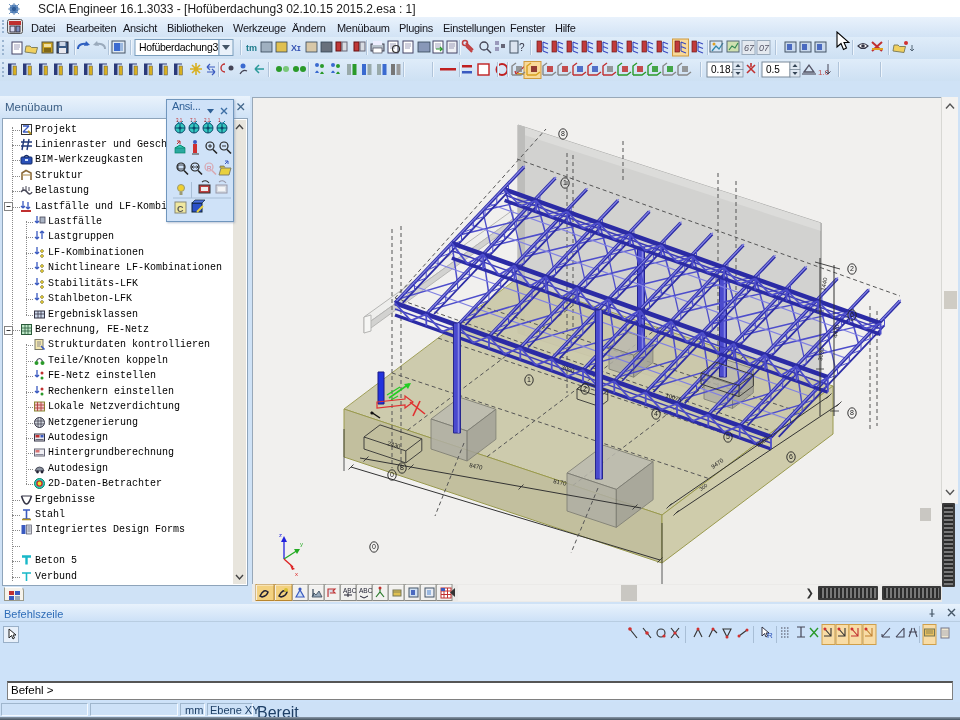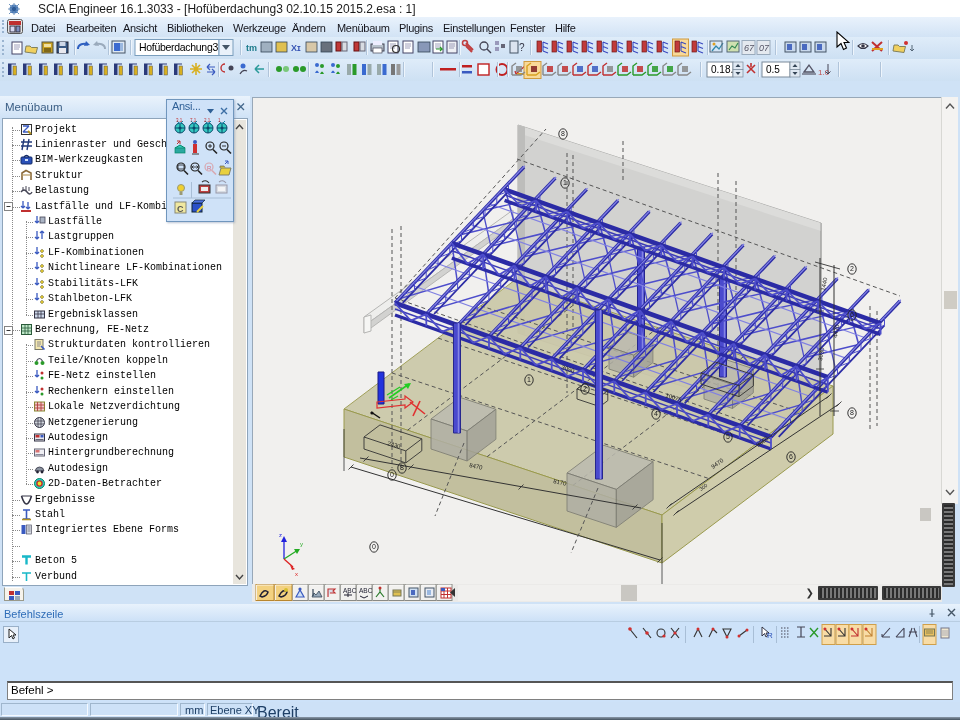--- a/index.html
+++ b/index.html
@@ -620,21 +620,21 @@
 </div>
 <div class="abs" style="left:9px;top:411.4px;width:8px;border-top:1px dotted #8a8a8a"></div>
 <div class="trow" style="left:0;top:403.4px;width:230px">
 <span style="position:absolute;left:17px;top:0">
         <svg width="13" height="13" style="position:absolute;left:0;top:1px">
           <rect x="1.5" y="2" width="4" height="9" fill="#3a5ac0"></rect>
           <rect x="6.5" y="2" width="5" height="9" fill="#d8dce4" stroke="#556" stroke-width="0.7"></rect>
           <path d="M7.5 4 h3 M7.5 6 h3 M7.5 8 h3" stroke="#667" stroke-width="0.7"></path>
         </svg>
       </span>
-<span style="position:absolute;left:32px;top:0">Integriertes Ebene Forms</span>
+<span style="position:absolute;left:32px;top:0">Integriertes Design Forms</span>
 </div>
 <div class="abs" style="left:9px;top:426.8px;width:8px;border-top:1px dotted #8a8a8a"></div>
 <div class="abs" style="left:9px;top:442.3px;width:8px;border-top:1px dotted #8a8a8a"></div>
 <div class="trow" style="left:0;top:434.3px;width:230px">
 <span style="position:absolute;left:17px;top:0">
         <svg width="13" height="13" style="position:absolute;left:0;top:1px">
           <path d="M2 2.5 h9 M6.5 2.5 v8" stroke="#18b8c8" stroke-width="2.4"></path>
         </svg>
       </span>
 <span style="position:absolute;left:32px;top:0">Beton 5</span>

